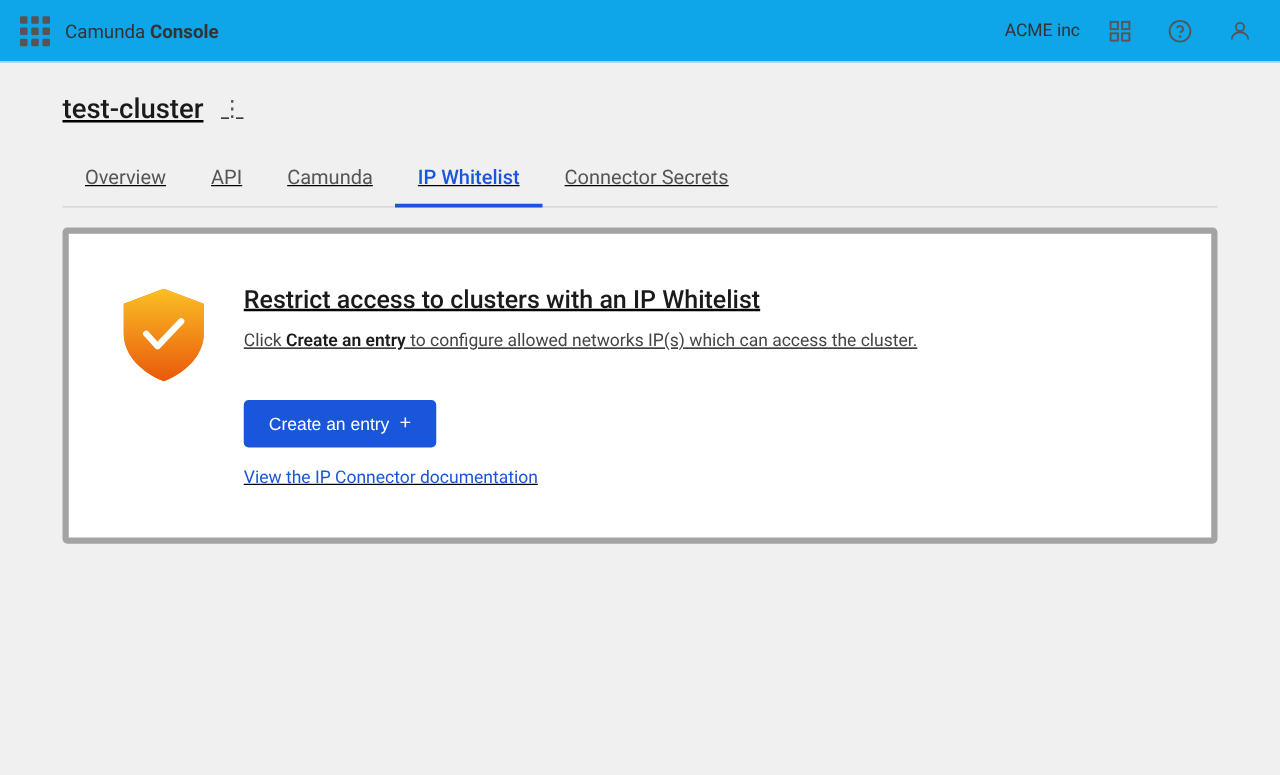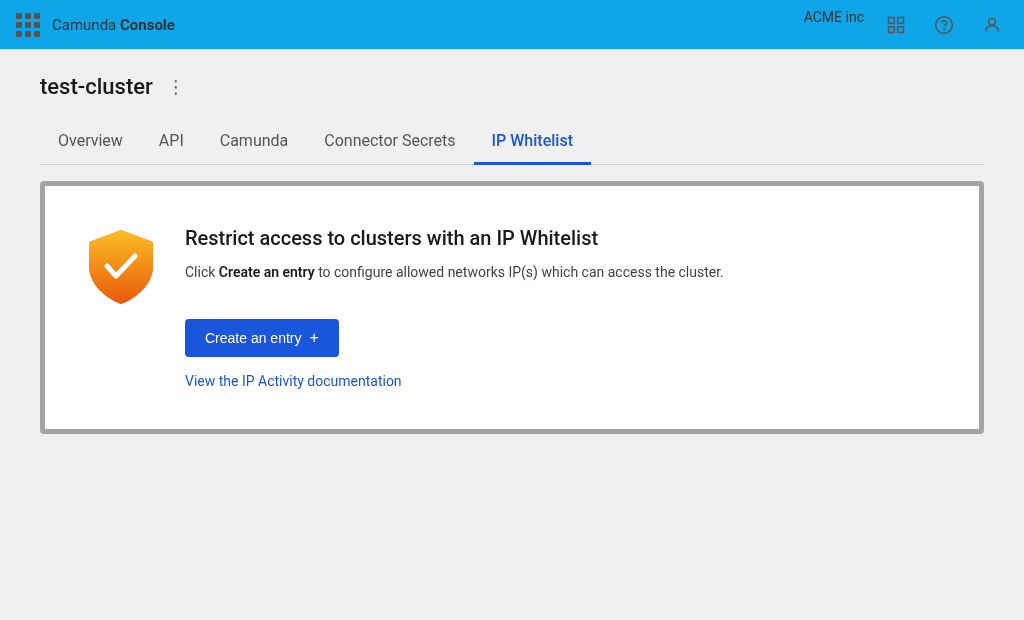--- a/index.html
+++ b/index.html
@@ -43,42 +43,43 @@
     }
     .brand {
       font-size: 15px;
       color: #333;
     }
     .brand b {
       font-weight: 700;
     }
     .topnav-right {
       display: flex;
-      align-items: flex-start;
+      align-items: center;
       gap: 16px;
     }
     .org-name {
       font-size: 14px;
       color: #333;
     }
     .icon-btn {
       width: 32px;
       height: 32px;
       border-radius: 50%;
       display: flex;
       align-items: center;
       justify-content: center;
       cursor: pointer;
       color: #555;
       font-size: 18px;
     }
 
     
     .page {
-      padding: 24px 40px;
+      padding: 24px 50px;
+      text-decoration: underline;
     }
     .cluster-header {
       display: flex;
       align-items: center;
       gap: 8px;
       margin-bottom: 20px;
     }
     .cluster-name {
       font-size: 22px;
       font-weight: 500;
@@ -233,22 +234,22 @@
 
   <div class="cluster-header">
     <span class="cluster-name">test-cluster</span>
     <span class="more-icon">⋮</span>
   </div>
 
   <div class="tabs">
     <div class="tab">Overview</div>
     <div class="tab">API</div>
     <div class="tab">Camunda</div>
+    <div class="tab active">IP Whitelist</div>
     <div class="tab">Connector Secrets</div>
-    <div class="tab active">IP Whitelist</div>
   </div>
 
   <div class="main-area">
 
     <div class="shield-container">
       <svg class="shield-svg" viewBox="0 0 72 80" fill="none" xmlns="http://www.w3.org/2000/svg">
         <path d="M36 4 L68 16 L68 40 C68 58 52 72 36 78 C20 72 4 58 4 40 L4 16 Z" fill="#F97316"></path>
         <path d="M36 4 L68 16 L68 40 C68 58 52 72 36 78 C20 72 4 58 4 40 L4 16 Z" fill="url(#shieldGrad)"></path>
         <defs>
           <linearGradient id="shieldGrad" x1="36" y1="4" x2="36" y2="78" gradientUnits="userSpaceOnUse">
@@ -264,16 +265,16 @@
     <div class="card-content">
       <div class="card-title">Restrict access to clusters with an IP Whitelist</div>
       <p class="card-desc">
         <span>Click </span><b>Create an entry</b><span> to configure allowed networks IP(s) which can access the cluster.</span>
       </p>
       <button class="create-btn">
         <span>Create an entry</span>
         <span class="plus">+</span>
       </button>
       <br>
-      <a class="doc-link">View the IP Activity documentation</a>
+      <a class="doc-link">View the IP Connector documentation</a>
     </div>
   </div>
 </div>
 
 </body></html>

